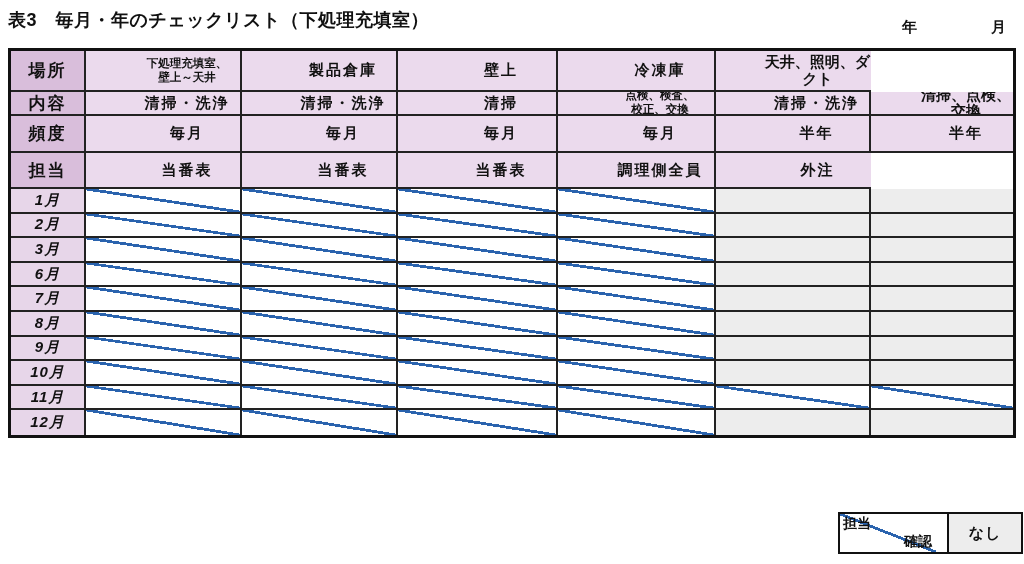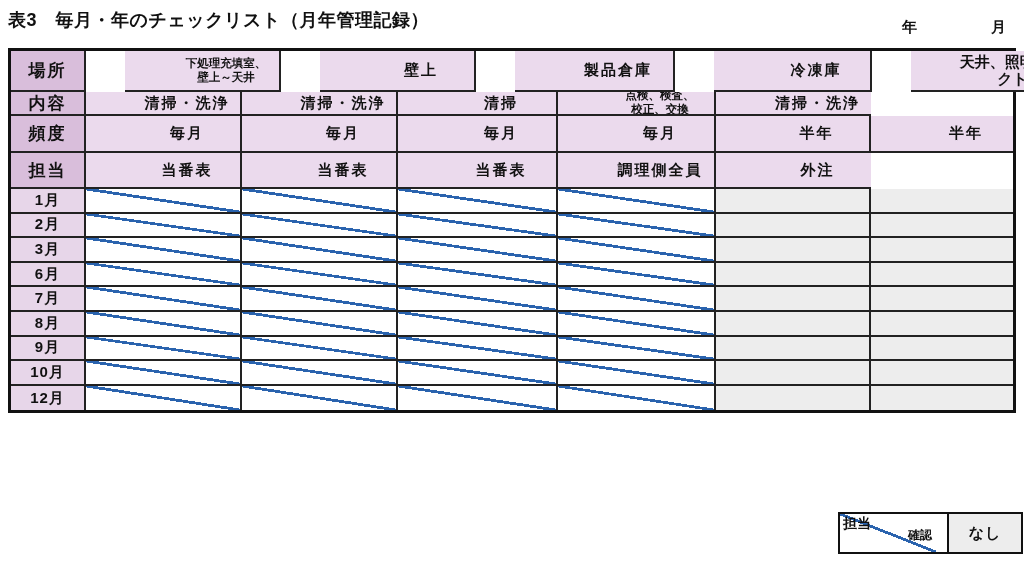--- a/index.html
+++ b/index.html
@@ -22,25 +22,25 @@
   }
   .table-wrap {
     position: absolute; left: 8px; top: 48px; width: 1008px;
     border: 3px solid #111;
     background: #fff;
   }
   .grid-row {
     display: grid;
     grid-template-columns: 75px 156px 156px 160px 158px 155px 142px;
   }
-  .r1 { height: 41px; gap: 39px; }
+  .r1 { height: 41px; }
   .r2 { height: 24px; }
   .r3 { height: 37px; }
   .r4 { height: 36px; }
-  .mrow { height: 24.6px; }
+  .mrow { height: 24.6px; font-style: italic; }
   .cell {
     border-right: 2px solid #222;
     border-bottom: 2px solid #222;
     display: flex; align-items: center; justify-content: center;
     text-align: center;
     white-space: pre-line;
     overflow: hidden;
   }
   .cell:last-child { border-right: none; }
   .mrow:last-child .cell { border-bottom: none; }
@@ -72,60 +72,61 @@
     position: absolute; left: 838px; top: 512px; height: 42px;
     display: flex;
     border: 2.5px solid #111; background: #fff;
   }
   .legend-slash { width: 96px; position: relative; }
   .legend-slash .tl {
     position: absolute; left: 3px; top: 1px;
     font-size: 14px; font-weight: bold;
   }
   .legend-slash .br {
-    position: absolute; right: 4px; bottom: 8px;
-    font-size: 12px; font-weight: bold;
+    position: absolute; right: 4px; bottom: 1px;
+    font-size: 14px; font-weight: bold;
   }
   .legend-none {
     width: 74px; border-left: 2.5px solid #111;
     background: var(--none_bg, #ededed);
     display: flex; align-items: center; justify-content: center;
     font-size: 15px; font-weight: bold; letter-spacing: 1px; margin-left: 11px;
   }
 </style>
 </head>
 <body>
 
-<div class="title">表3　毎月・年のチェックリスト（月年管理記録）</div>
+<div class="title">表3　毎月・年のチェックリスト（下処理充填室）</div>
 
 <div class="date-line">
   <span>年</span>
   <span>月</span>
 </div>
 
 <div class="table-wrap">
 
   <div class="grid-row r1">
     <div class="cell label">場所</div>
     <div class="cell hval small">下処理充填室、
 壁上～天井</div>
+    <div class="cell hval">製品倉庫</div>
     <div class="cell hval">壁上</div>
-    <div class="cell hval">製品倉庫</div>
     <div class="cell hval">冷凍庫</div>
     <div class="cell hval" style="letter-spacing:0">天井、照明、ダクト</div>
   </div>
 
   <div class="grid-row r2">
     <div class="cell label">内容</div>
     <div class="cell hval">清掃・洗浄</div>
     <div class="cell hval">清掃・洗浄</div>
     <div class="cell hval">清掃</div>
     <div class="cell hval small">点検、検査、
 校正、交換</div>
     <div class="cell hval">清掃・洗浄</div>
+    <div class="cell hval" style="letter-spacing:0">清掃、点検、交換</div>
   </div>
 
   <div class="grid-row r3">
     <div class="cell label">頻度</div>
     <div class="cell hval">毎月</div>
     <div class="cell hval">毎月</div>
     <div class="cell hval">毎月</div>
     <div class="cell hval">毎月</div>
     <div class="cell hval">半年</div>
     <div class="cell hval">半年</div>
@@ -207,20 +208,29 @@
       <div class="grid-row mrow">
         <div class="cell month-label">10月</div>
         <div class="cell mark-cell slash"></div>
         <div class="cell mark-cell slash"></div>
         <div class="cell mark-cell slash"></div>
         <div class="cell mark-cell slash"></div>
         <div class="cell mark-cell gray"></div>
         <div class="cell mark-cell gray"></div>
       </div>
       <div class="grid-row mrow">
+        <div class="cell month-label">11月</div>
+        <div class="cell mark-cell slash"></div>
+        <div class="cell mark-cell slash"></div>
+        <div class="cell mark-cell slash"></div>
+        <div class="cell mark-cell slash"></div>
+        <div class="cell mark-cell slash"></div>
+        <div class="cell mark-cell slash"></div>
+      </div>
+      <div class="grid-row mrow">
         <div class="cell month-label">12月</div>
         <div class="cell mark-cell slash"></div>
         <div class="cell mark-cell slash"></div>
         <div class="cell mark-cell slash"></div>
         <div class="cell mark-cell slash"></div>
         <div class="cell mark-cell gray"></div>
         <div class="cell mark-cell gray"></div>
       </div>
     </div>
 

